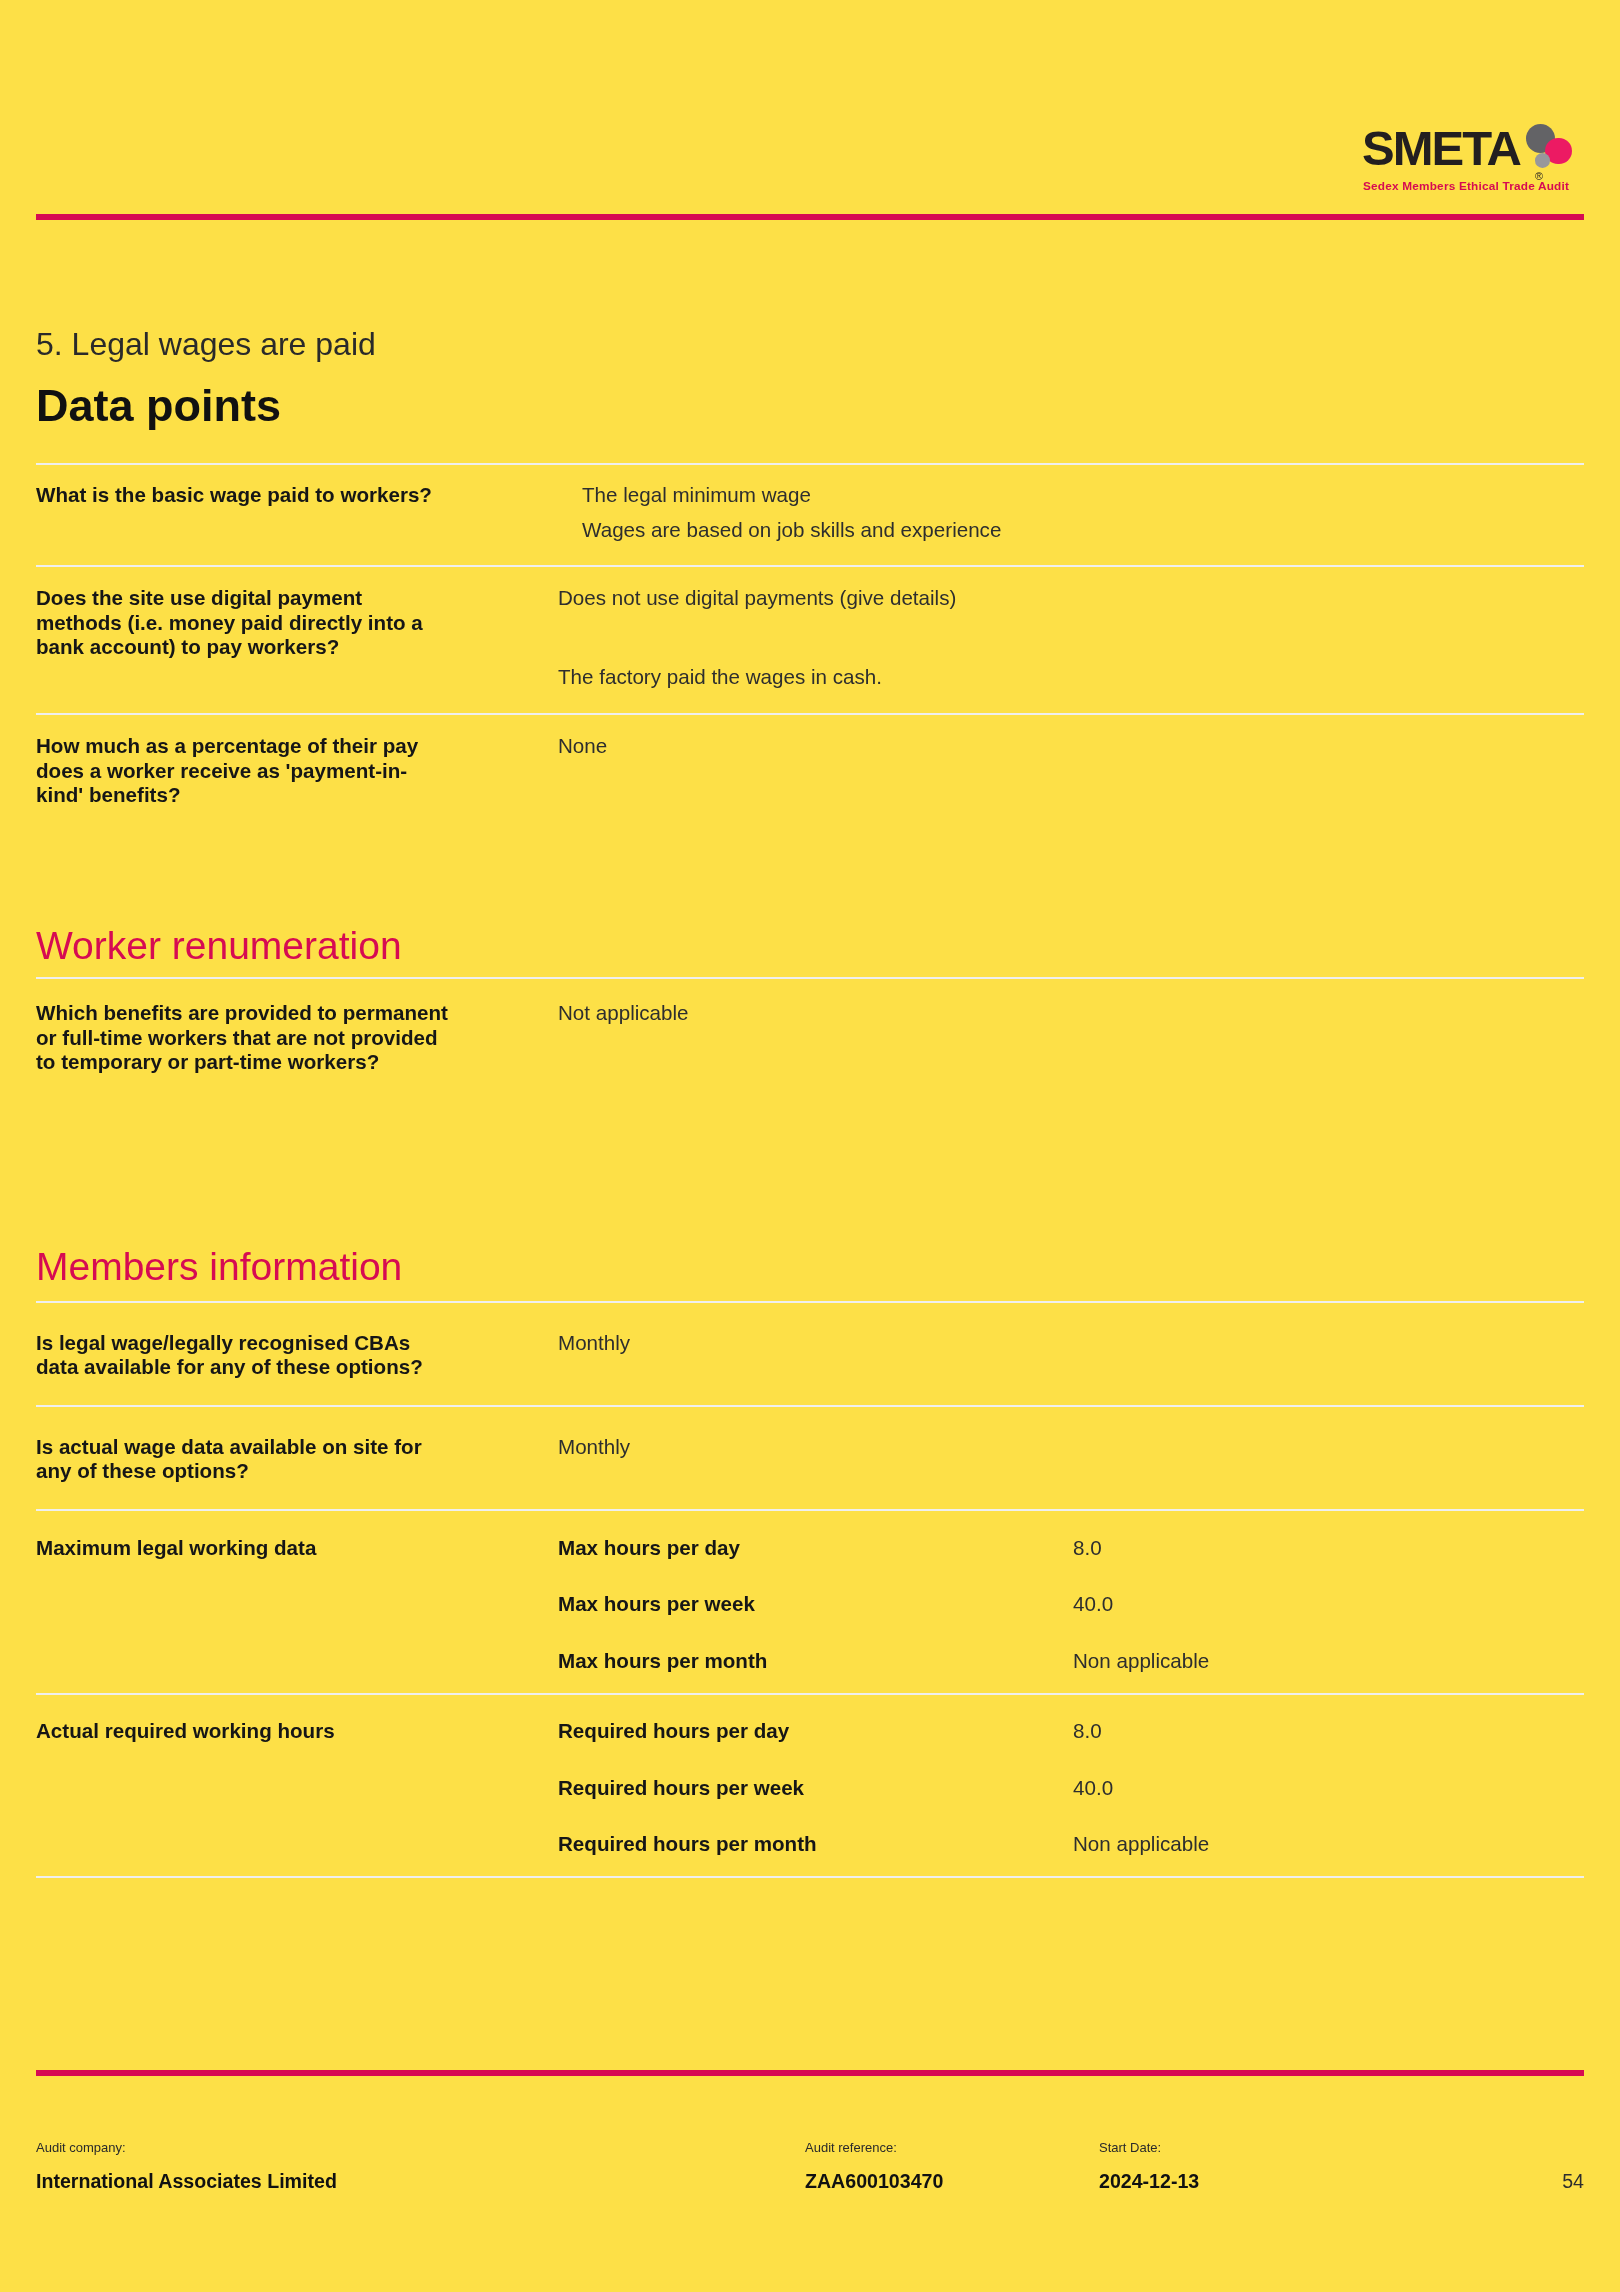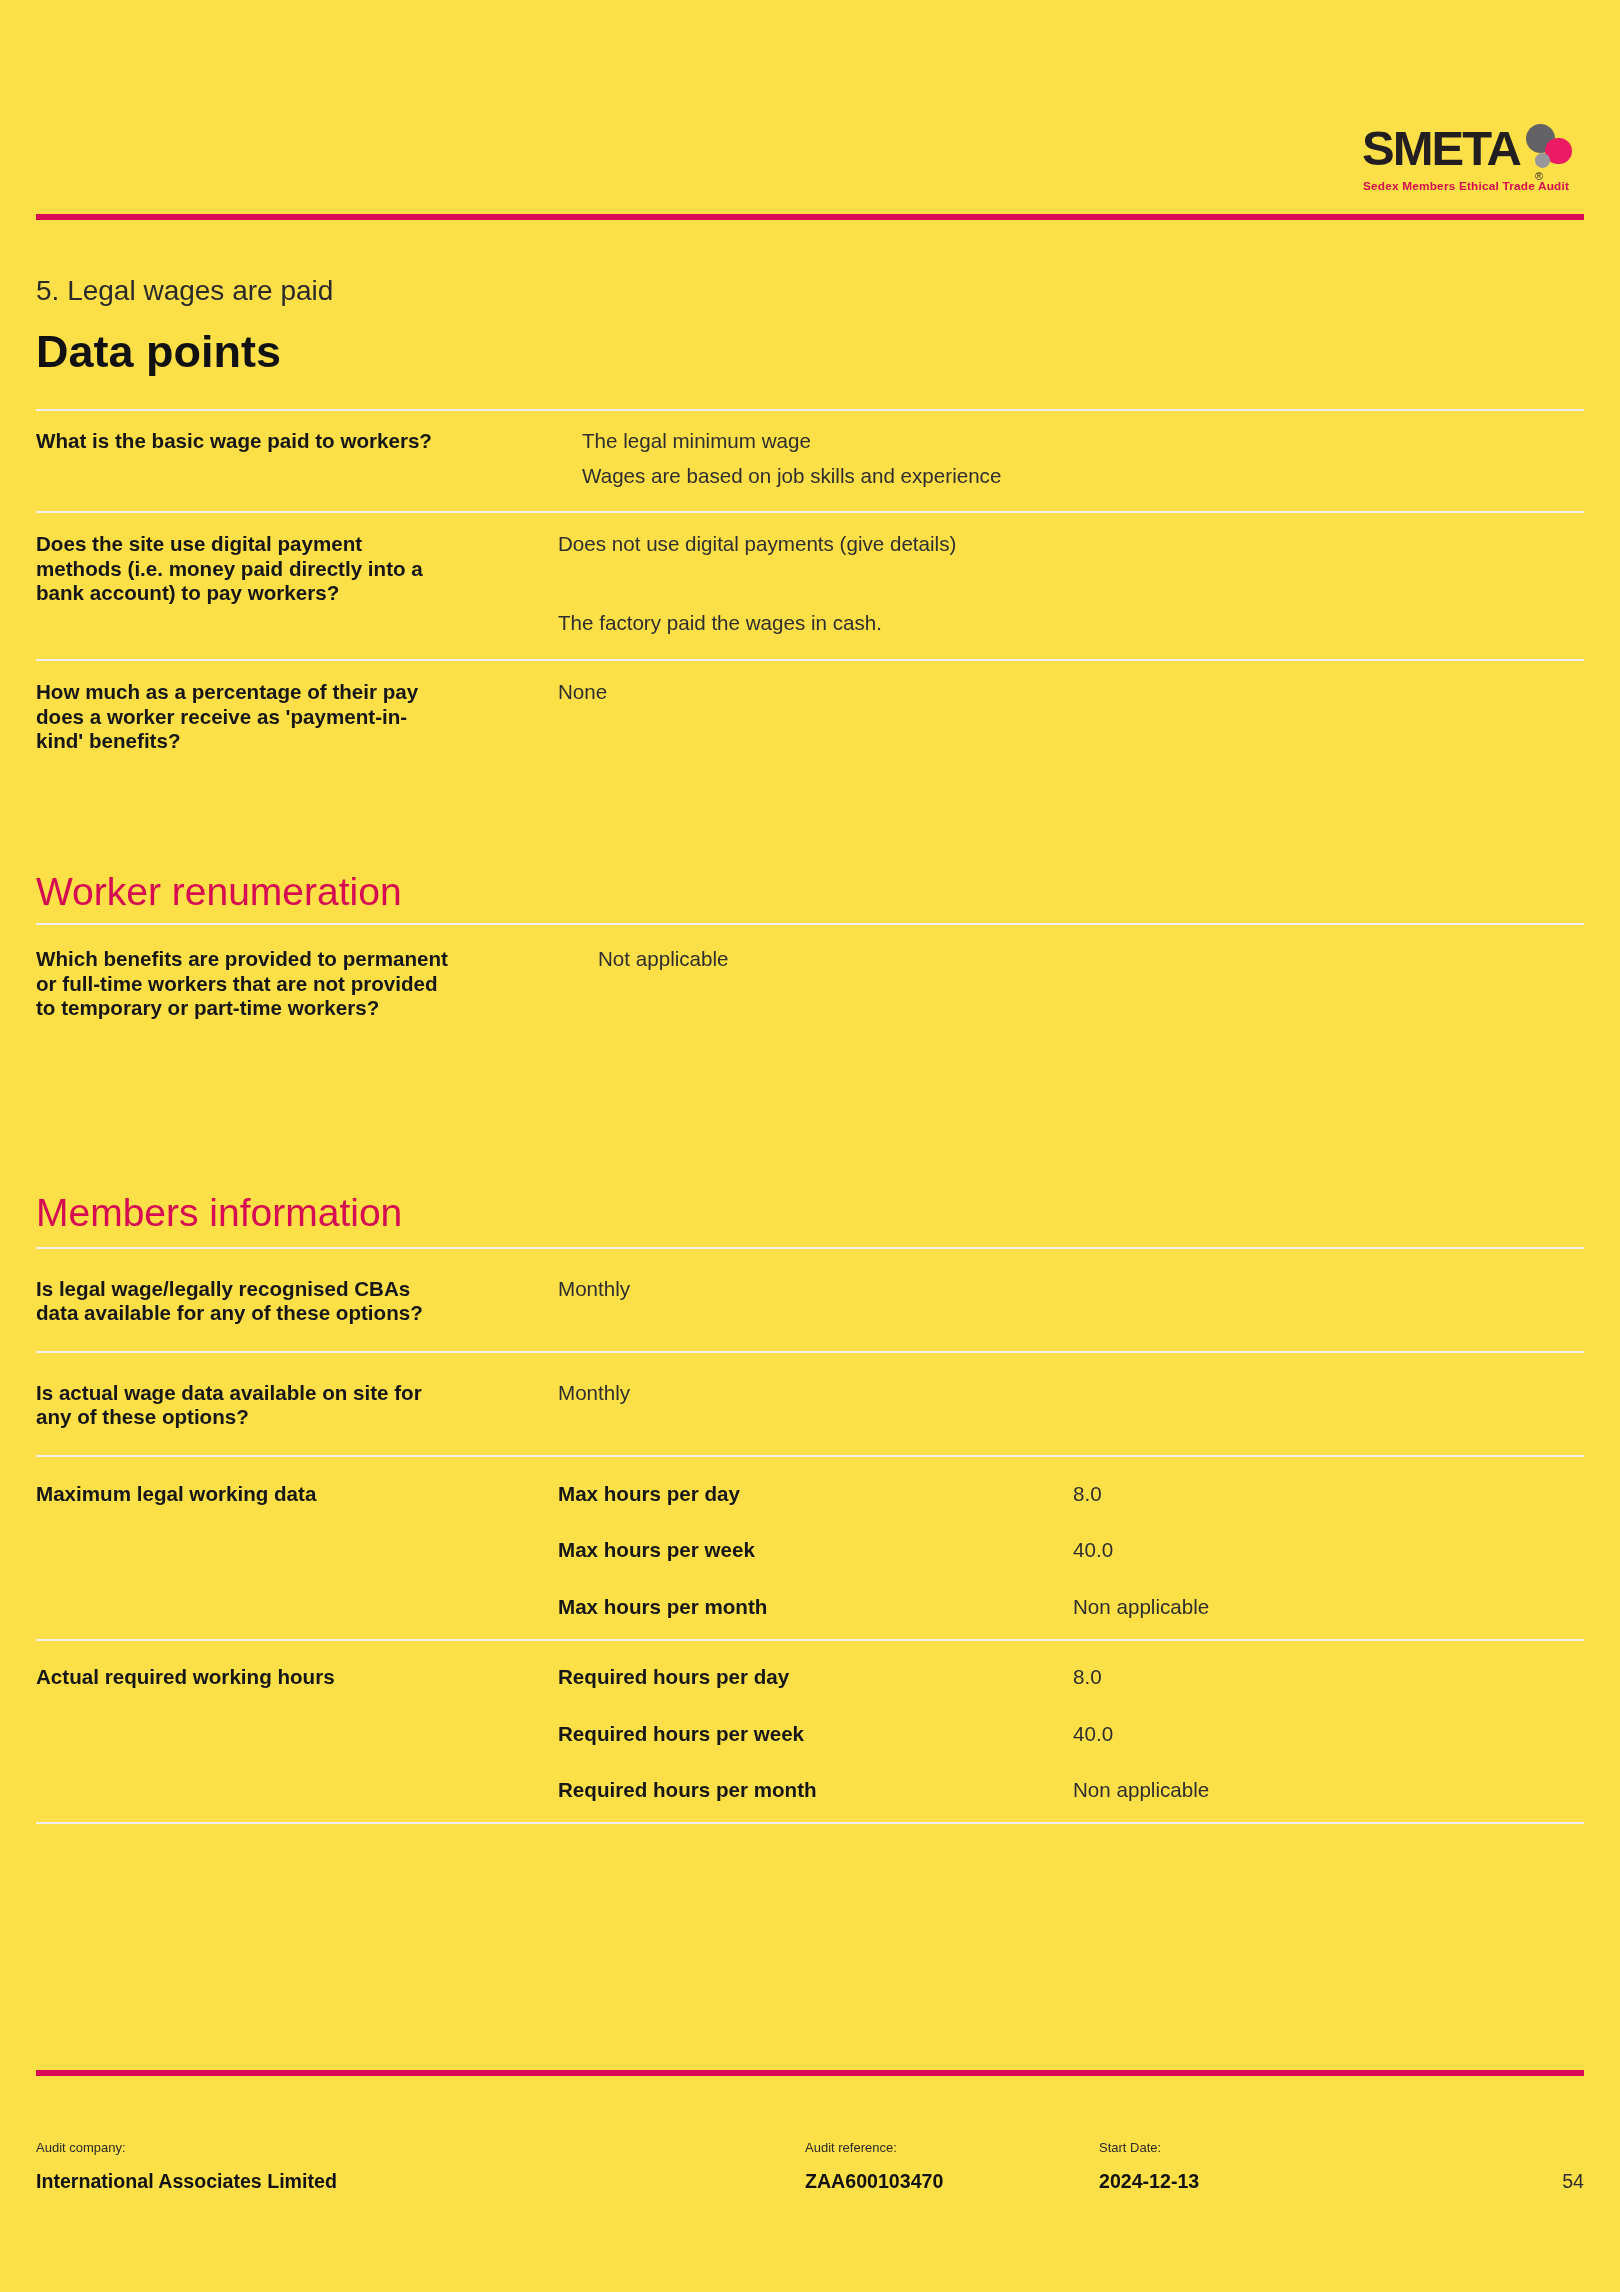--- a/index.html
+++ b/index.html
@@ -24,21 +24,21 @@
   .logo-tagline {
     position:absolute; left:1px; top:56px; width:221px;
     font-size:11.8px; font-weight:700; color:#d60b52; letter-spacing:0.2px;
     white-space:nowrap;
   }
   .rule { position:absolute; left:36px; width:1548px; height:5.9px; background:#d60b52; }
   .rule-top { top:214px; }
 
   
   .content { position:absolute; left:36px; top:220px; width:1548px; }
-  .section-title { margin-top:54px; font-size:28px; font-weight:400; color:#2a2a2a; line-height:33px; }
+  .section-title { margin-top:108px; font-size:32px; font-weight:400; color:#2a2a2a; line-height:33px; }
   .page-title { margin-top:17.6px; font-size:45px; font-weight:700; color:#111; line-height:53px; }
 
   .qa-table { margin-top:31px; border-top:2px solid #efefef; }
   .qa-row { display:grid; grid-template-columns:522px 1fr; }
   .qa-row + .qa-row { border-top:2px solid #efefef; }
   .q {
     font-size:20.6px; font-weight:700; color:#161616; line-height:24.5px;
     white-space:pre-line; padding-right:19.6px;
   }
   .a { font-size:20.6px; font-weight:400; color:#2e2e2e; line-height:24.5px; }
@@ -46,21 +46,21 @@
   .row-pad-2 { padding:19.6px 0 23.5px 0; }
   .row-pad-3 { padding:19.6px 0 71px 0; }
   .a-gap-sm { margin-top:10.8px; }
   .a-gap-lg { margin-top:54px; }
 
   .pink-heading { font-size:39px; font-weight:400; color:#d60b52; line-height:39px; }
   .heading-worker  { margin-top:47px;  margin-bottom:11.8px; }
   .heading-summary { margin-top:78px; margin-bottom:15.7px; }
 
   .one-row-table { border-top:2px solid #efefef; }
-  .one-row-table .qa-row { padding:22.5px 0 94px 0;gap:40px; }
+  .one-row-table .qa-row { padding:22.5px 0 94px 0; }
 
   .summary-table { border-top:2px solid #efefef; }
   .summary-row { display:grid; grid-template-columns:522px 1fr; padding:27.4px 0 25.5px 0; border-bottom:2px solid #efefef; }
   .hours-row { display:grid; grid-template-columns:522px 1fr; padding:24.5px 0 19.6px 0; border-bottom:2px solid #efefef; }
   .hours-sub { display:grid; grid-template-columns:515px 1fr; }
   .hours-sub + .hours-sub { margin-top:32px; }
   .sub-label { font-size:20.6px; font-weight:700; color:#161616; line-height:24.5px; }
   .sub-value { font-size:20.6px; font-weight:400; color:#2e2e2e; line-height:24.5px; }
 
   

